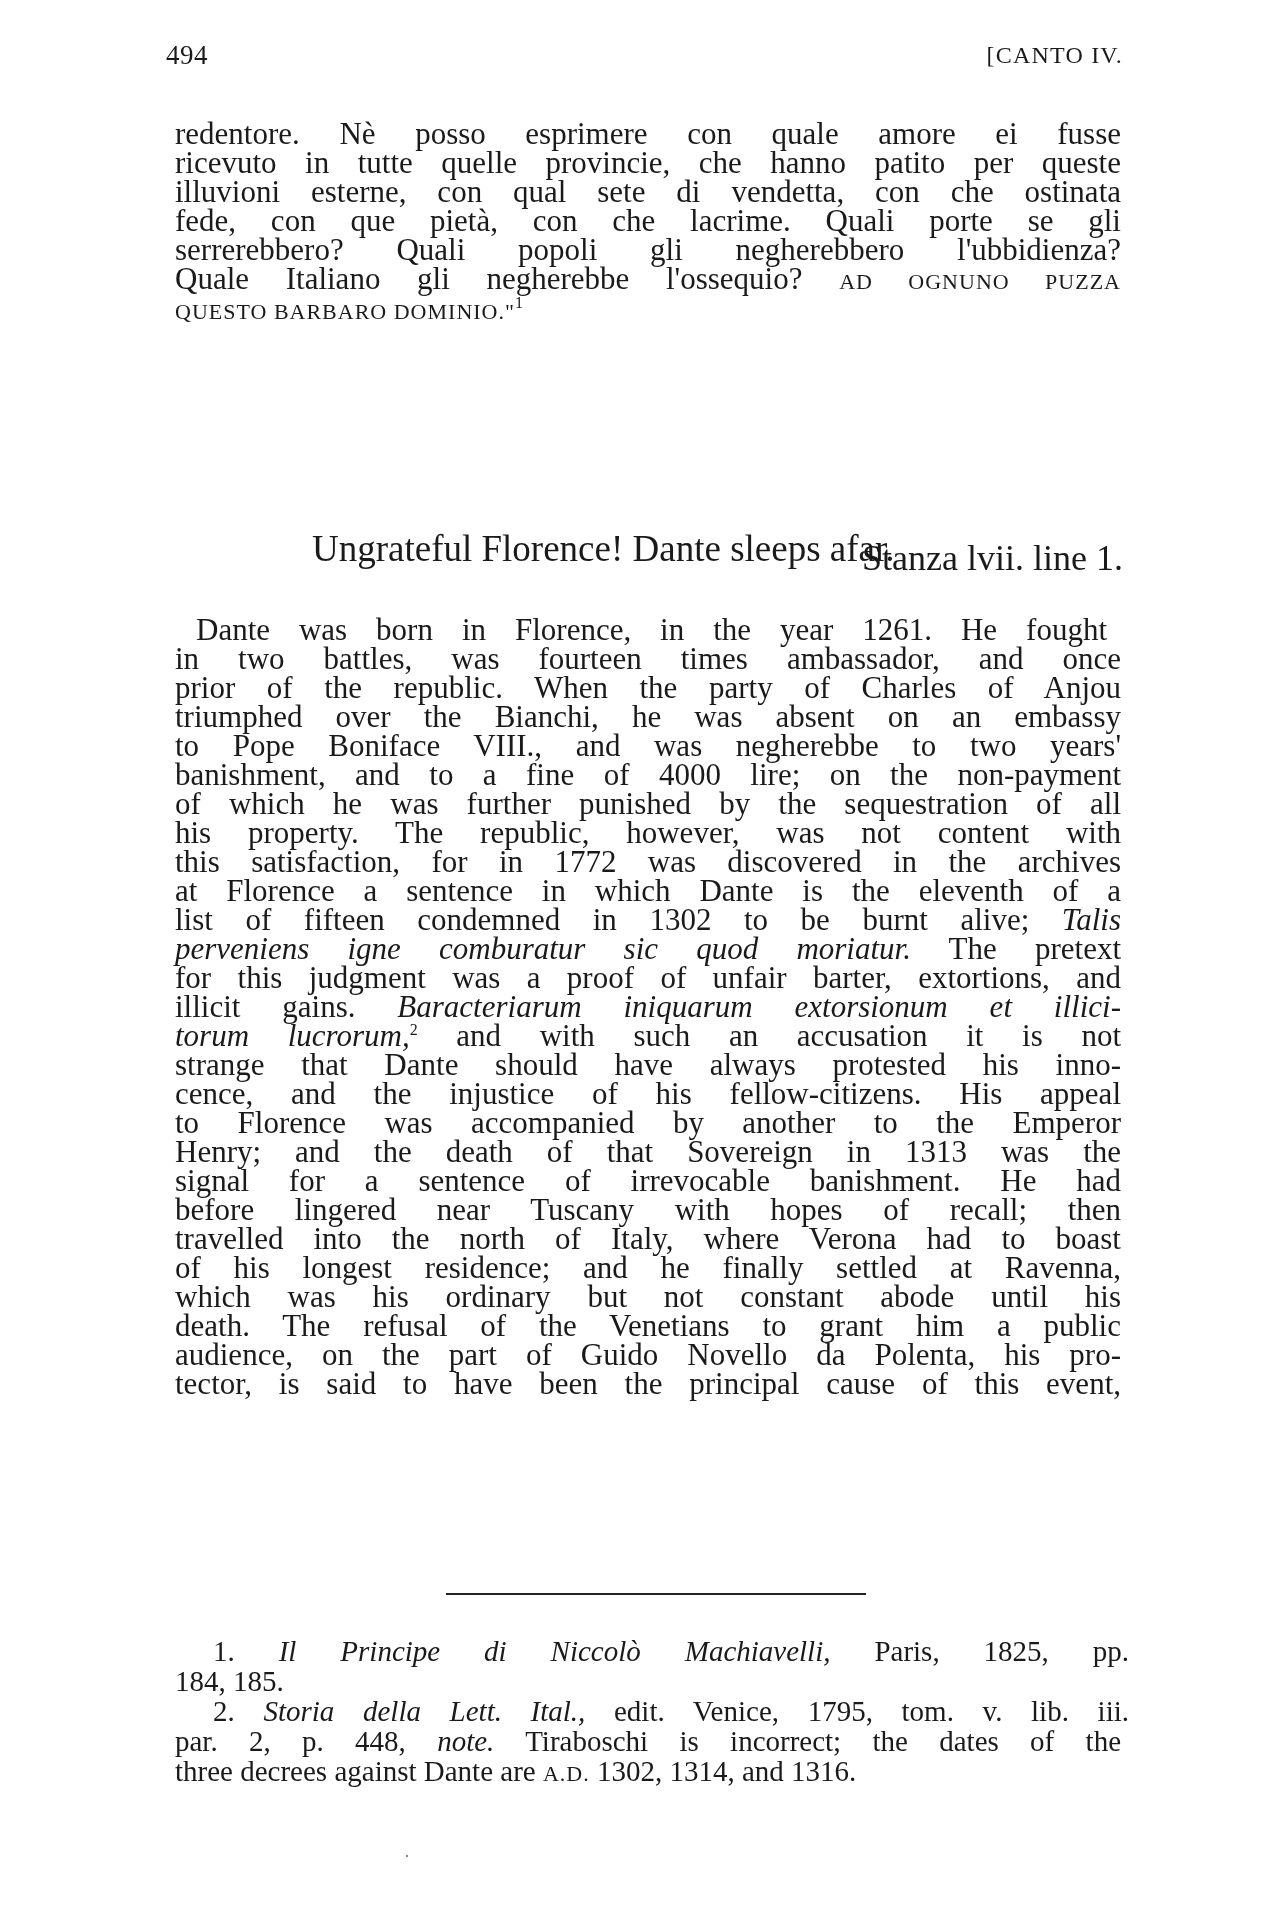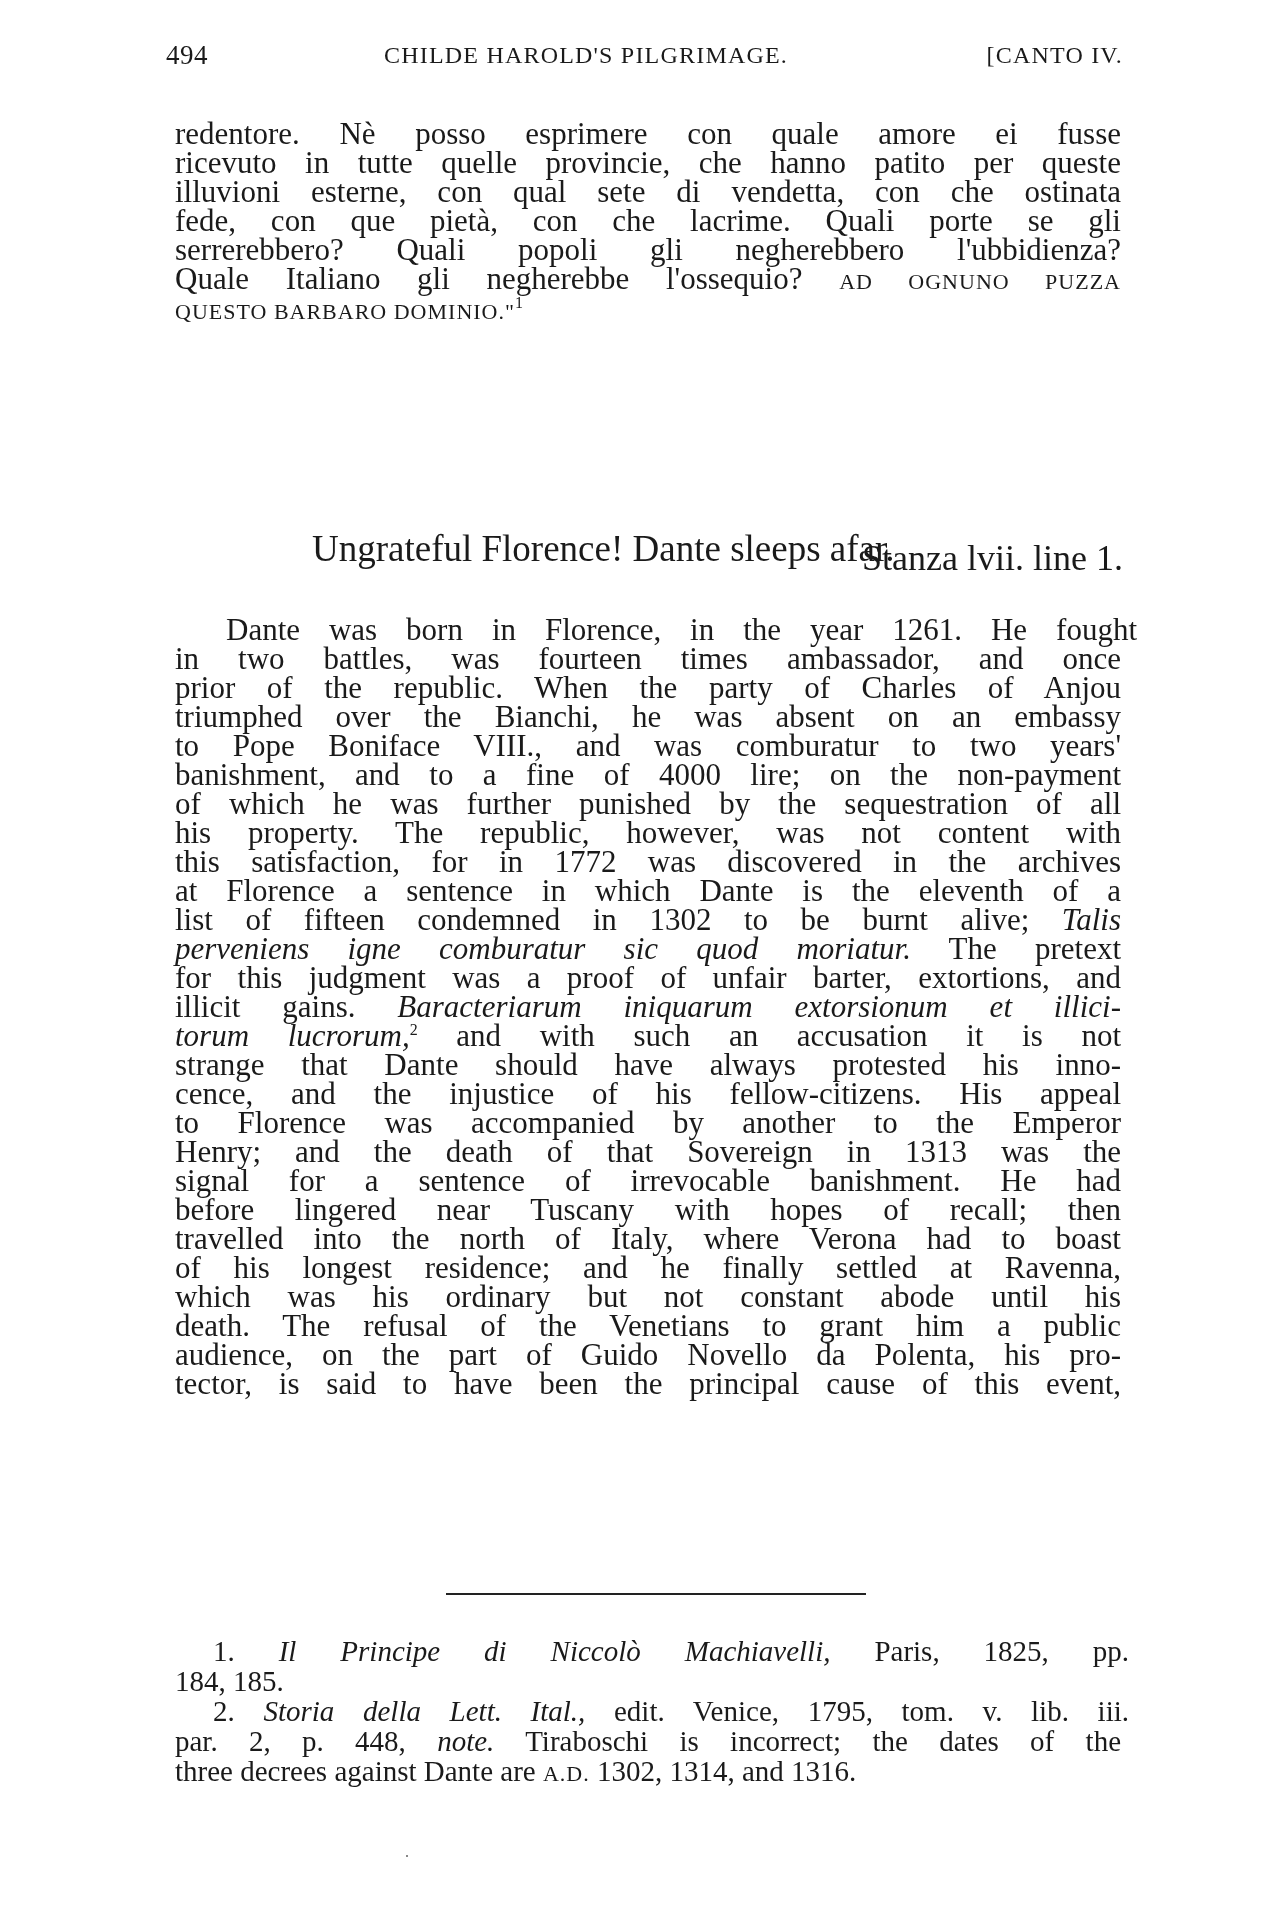--- a/index.html
+++ b/index.html
@@ -38,21 +38,21 @@
       position: absolute;
       left: 175px;
       width: 946px;
       font-size: 31px;
       line-height: 36px;
       white-space: nowrap;
       text-align: justify;
       text-align-last: justify;
     }
     .line.last { text-align-last: left; }
-    .line.indent { left: 226px; width: 911px; }
+    .line.indent { left: 196px; width: 911px; }
     .sc { font-size: 22px; letter-spacing: 1px; }
     .sup { font-size: 16px; vertical-align: super; line-height: 0; }
     i { font-style: italic; }
 
     .section-num {
       position: absolute;
       top: 460px;
       left: 0;
       width: 1283px;
       text-align: center;
@@ -101,21 +101,20 @@
       background: #888;
     }
   </style>
 </head>
 <body>
 
 <div class="page">
 
   <div class="running-head">
     <span class="folio">494</span>
-    <span class="title">CHILDE HAROLD'S PILGRIMAGE.</span>
     <span class="canto">[CANTO IV.</span>
   </div>
 
   <div>
     <div class="line" style="top:116px">redentore.  Nè posso esprimere con quale amore ei fusse</div>
     <div class="line" style="top:145px">ricevuto in tutte quelle provincie, che hanno patito per queste</div>
     <div class="line" style="top:174px">illuvioni esterne, con qual sete di vendetta, con che ostinata</div>
     <div class="line" style="top:203px">fede, con que pietà, con che lacrime.  Quali porte se gli</div>
     <div class="line" style="top:232px">serrerebbero?  Quali popoli gli negherebbero l'ubbidienza?</div>
     <div class="line" style="top:261px"><span>Quale Italiano gli negherebbe l'ossequio?  </span><span class="sc">AD OGNUNO PUZZA</span></div>
@@ -123,21 +122,21 @@
   </div>
 
   <div class="quote-line">Ungrateful Florence!  Dante sleeps afar.</div>
   <div class="ref-line">Stanza lvii. line 1.</div>
 
   <div>
     <div class="line indent" style="top:612px">Dante was born in Florence, in the year 1261.  He fought</div>
     <div class="line" style="top:641px">in two battles, was fourteen times ambassador, and once</div>
     <div class="line" style="top:670px">prior of the republic.  When the party of Charles of Anjou</div>
     <div class="line" style="top:699px">triumphed over the Bianchi, he was absent on an embassy</div>
-    <div class="line" style="top:728px">to Pope Boniface VIII., and was comburatur to two years'</div>
+    <div class="line" style="top:728px">to Pope Boniface VIII., and was negherebbe to two years'</div>
     <div class="line" style="top:757px">banishment, and to a fine of 4000 lire; on the non-payment</div>
     <div class="line" style="top:786px">of which he was further punished by the sequestration of all</div>
     <div class="line" style="top:815px">his property.  The republic, however, was not content with</div>
     <div class="line" style="top:844px">this satisfaction, for in 1772 was discovered in the archives</div>
     <div class="line" style="top:873px">at Florence a sentence in which Dante is the eleventh of a</div>
     <div class="line" style="top:902px"><span>list of fifteen condemned in 1302 to be burnt alive; </span><i>Talis</i></div>
     <div class="line" style="top:931px"><i>perveniens igne comburatur sic quod moriatur.</i><span>  The pretext</span></div>
     <div class="line" style="top:960px">for this judgment was a proof of unfair barter, extortions, and</div>
     <div class="line" style="top:989px"><span>illicit gains.  </span><i>Baracteriarum iniquarum extorsionum et illici-</i></div>
     <div class="line" style="top:1018px"><i>torum lucrorum,</i><span class="sup">2</span><span> and with such an accusation it is not</span></div>

